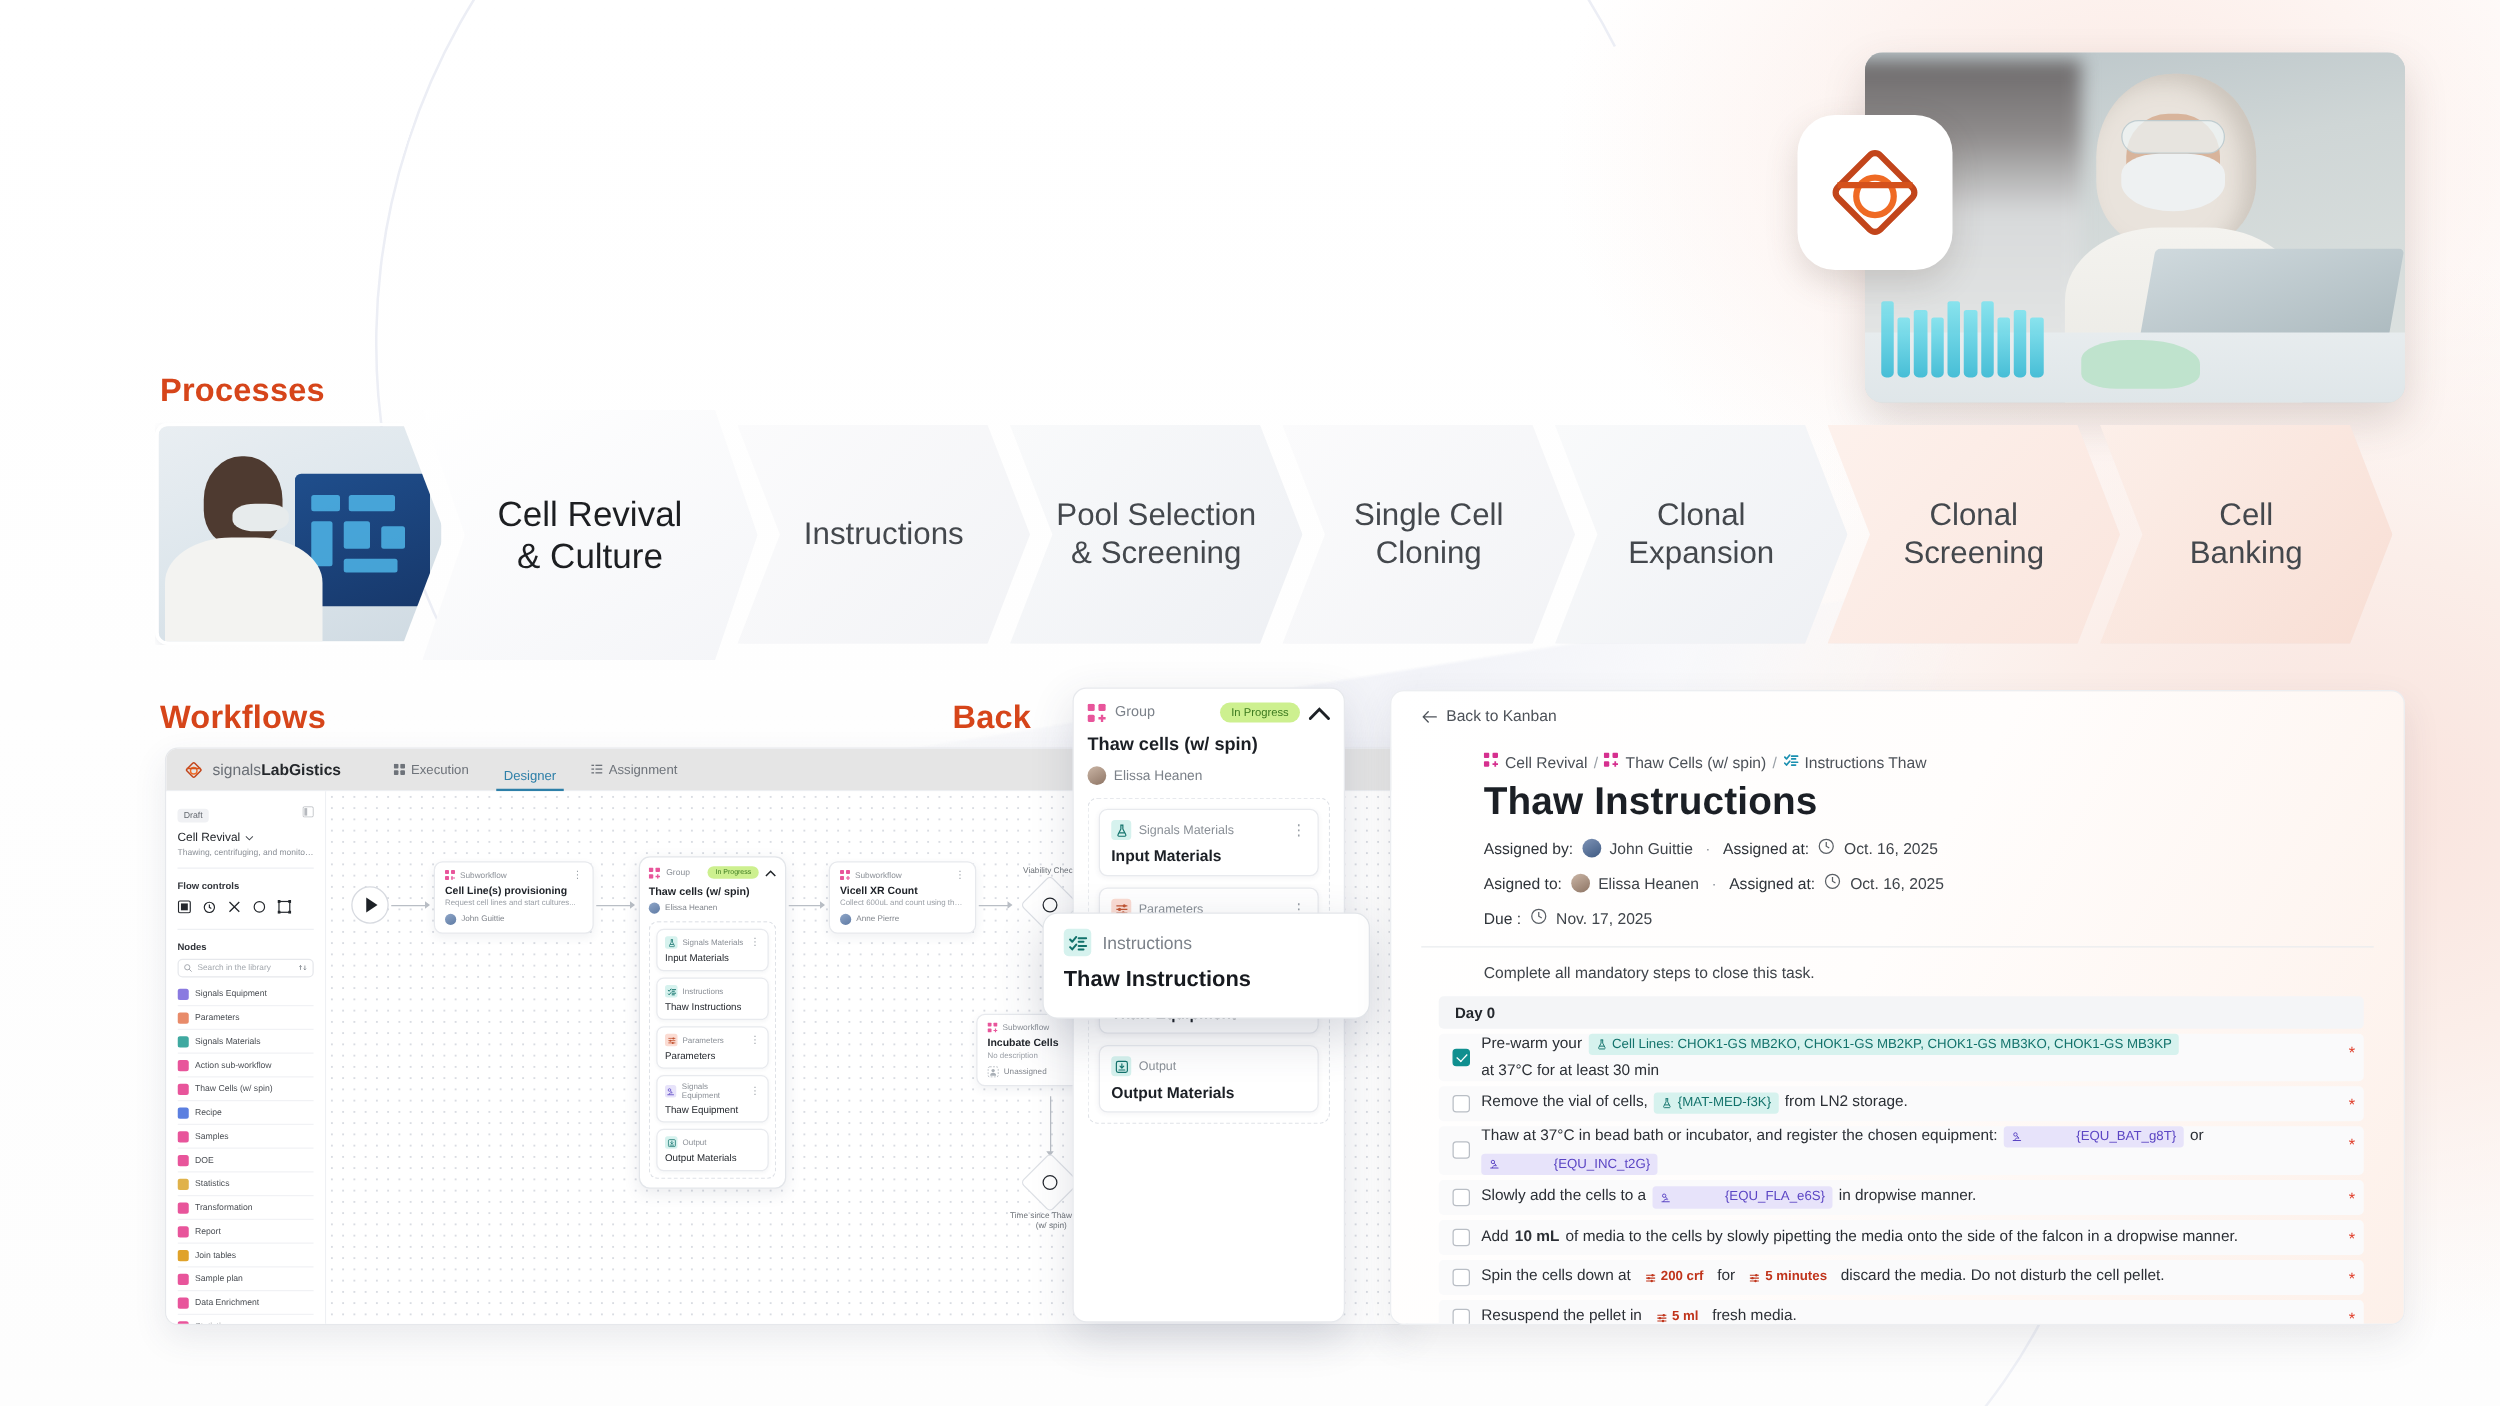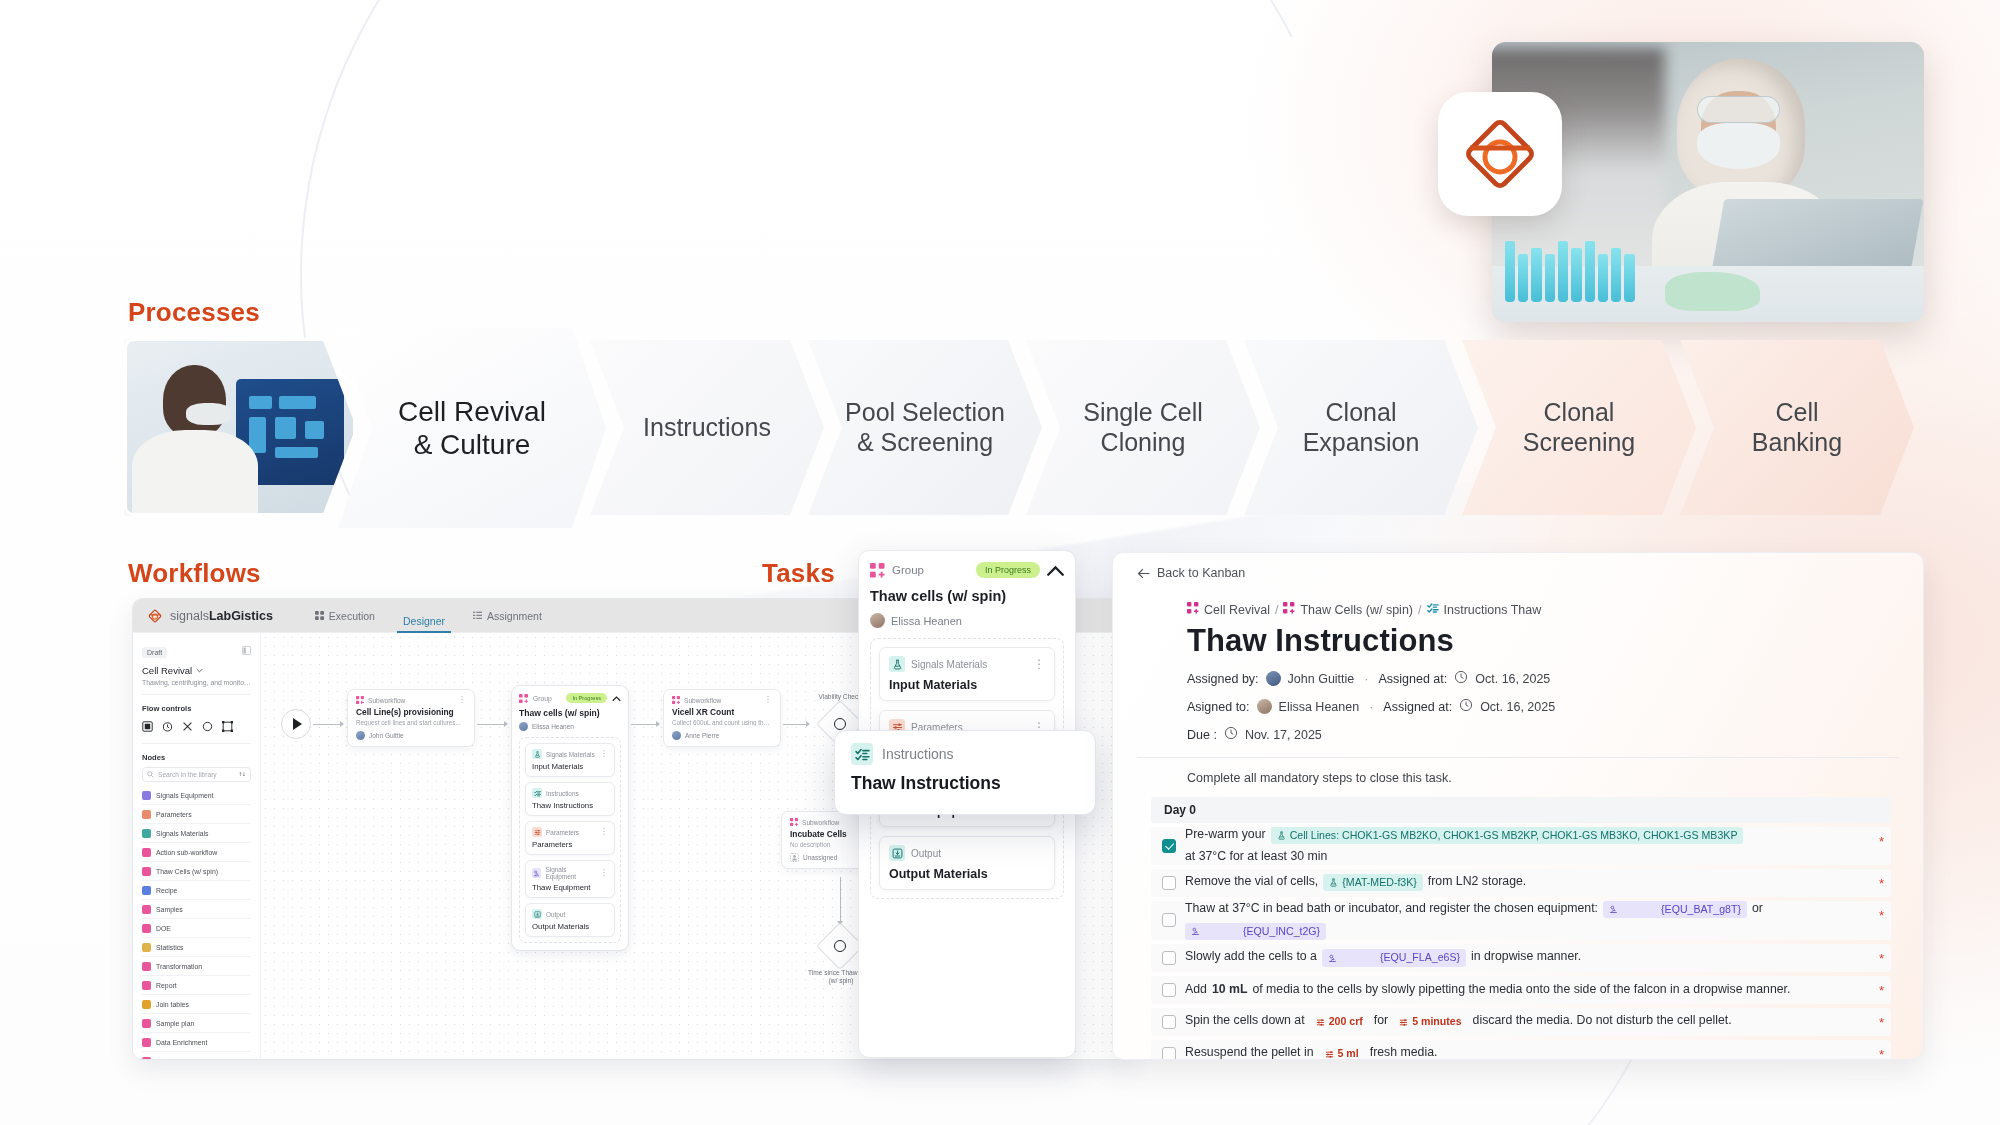--- a/index.html
+++ b/index.html
@@ -408,21 +408,21 @@
 <div id="logo-badge">
   <svg width="80" height="80" viewBox="0 0 80 80">
     <rect x="16" y="16" width="48" height="48" rx="6" transform="rotate(45 40 40)" fill="none" stroke="#c2451b" stroke-width="5"></rect>
     <circle cx="40" cy="43" r="15" fill="none" stroke="#ef6a24" stroke-width="5"></circle>
     <line x1="10" y1="34" x2="70" y2="34" stroke="#d4511c" stroke-width="5"></line>
   </svg>
 </div>
 
 <div class="sec-title" id="t-processes">Processes</div>
 <div class="sec-title" id="t-workflows">Workflows</div>
-<div class="sec-title" id="t-tasks">Tasks</div>
+<div class="sec-title" id="t-tasks">Back</div>
 
 <div id="process-bar">
 
   <div class="chev first photo" style="left:0px; width:232px;">
     <div class="chev-photo-inner">
       <div class="p-monitor">
           <span></span>
           <span></span>
           <span></span>
           <span></span>

